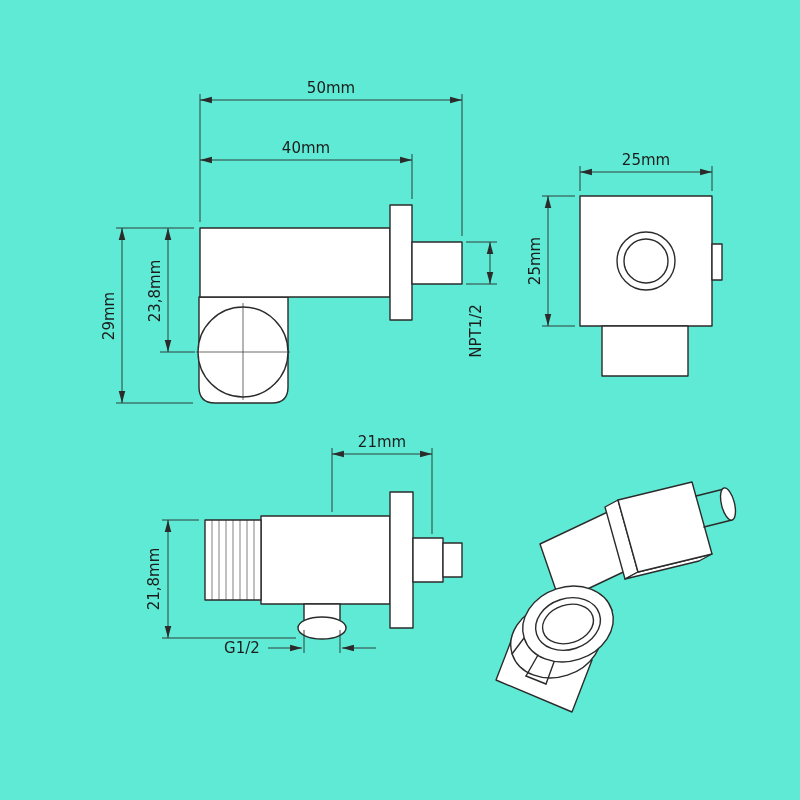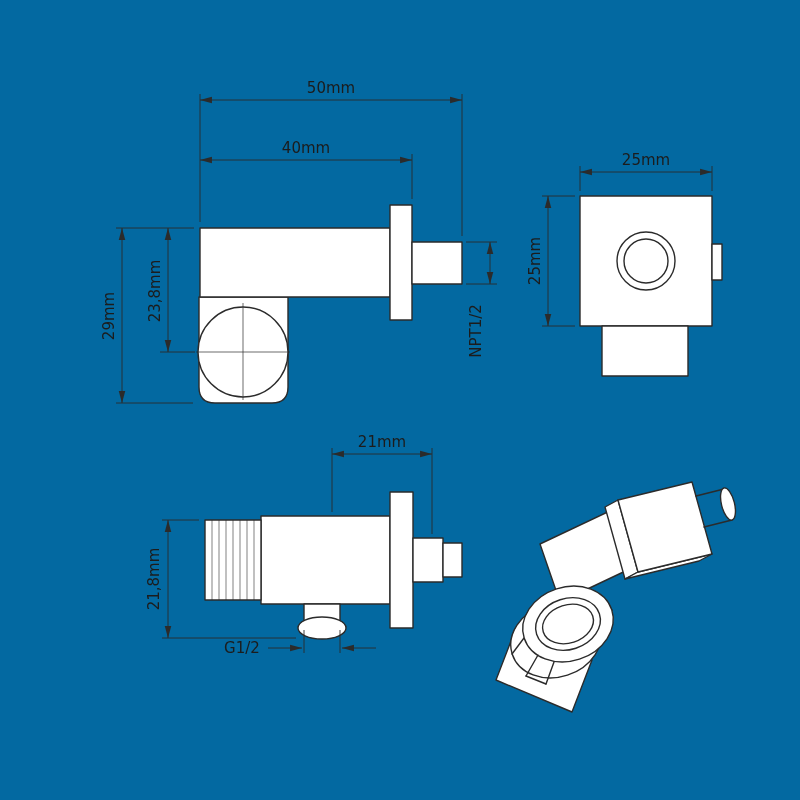--- a/index.html
+++ b/index.html
@@ -4,21 +4,21 @@
 <style>
   html, body {
     margin: 0;
     padding: 0;
     background: #ffffff;
   }
   .page {
     position: relative;
     width: 800px;
     height: 800px;
-    background: #0369a1;
+    background: #5eead4;
     overflow: hidden;
   }
   svg { display: block; }
   .outline {
     fill: #ffffff;
     stroke: #2b2b2b;
     stroke-width: 1.4;
     stroke-linejoin: round;
   }
   .edge {

